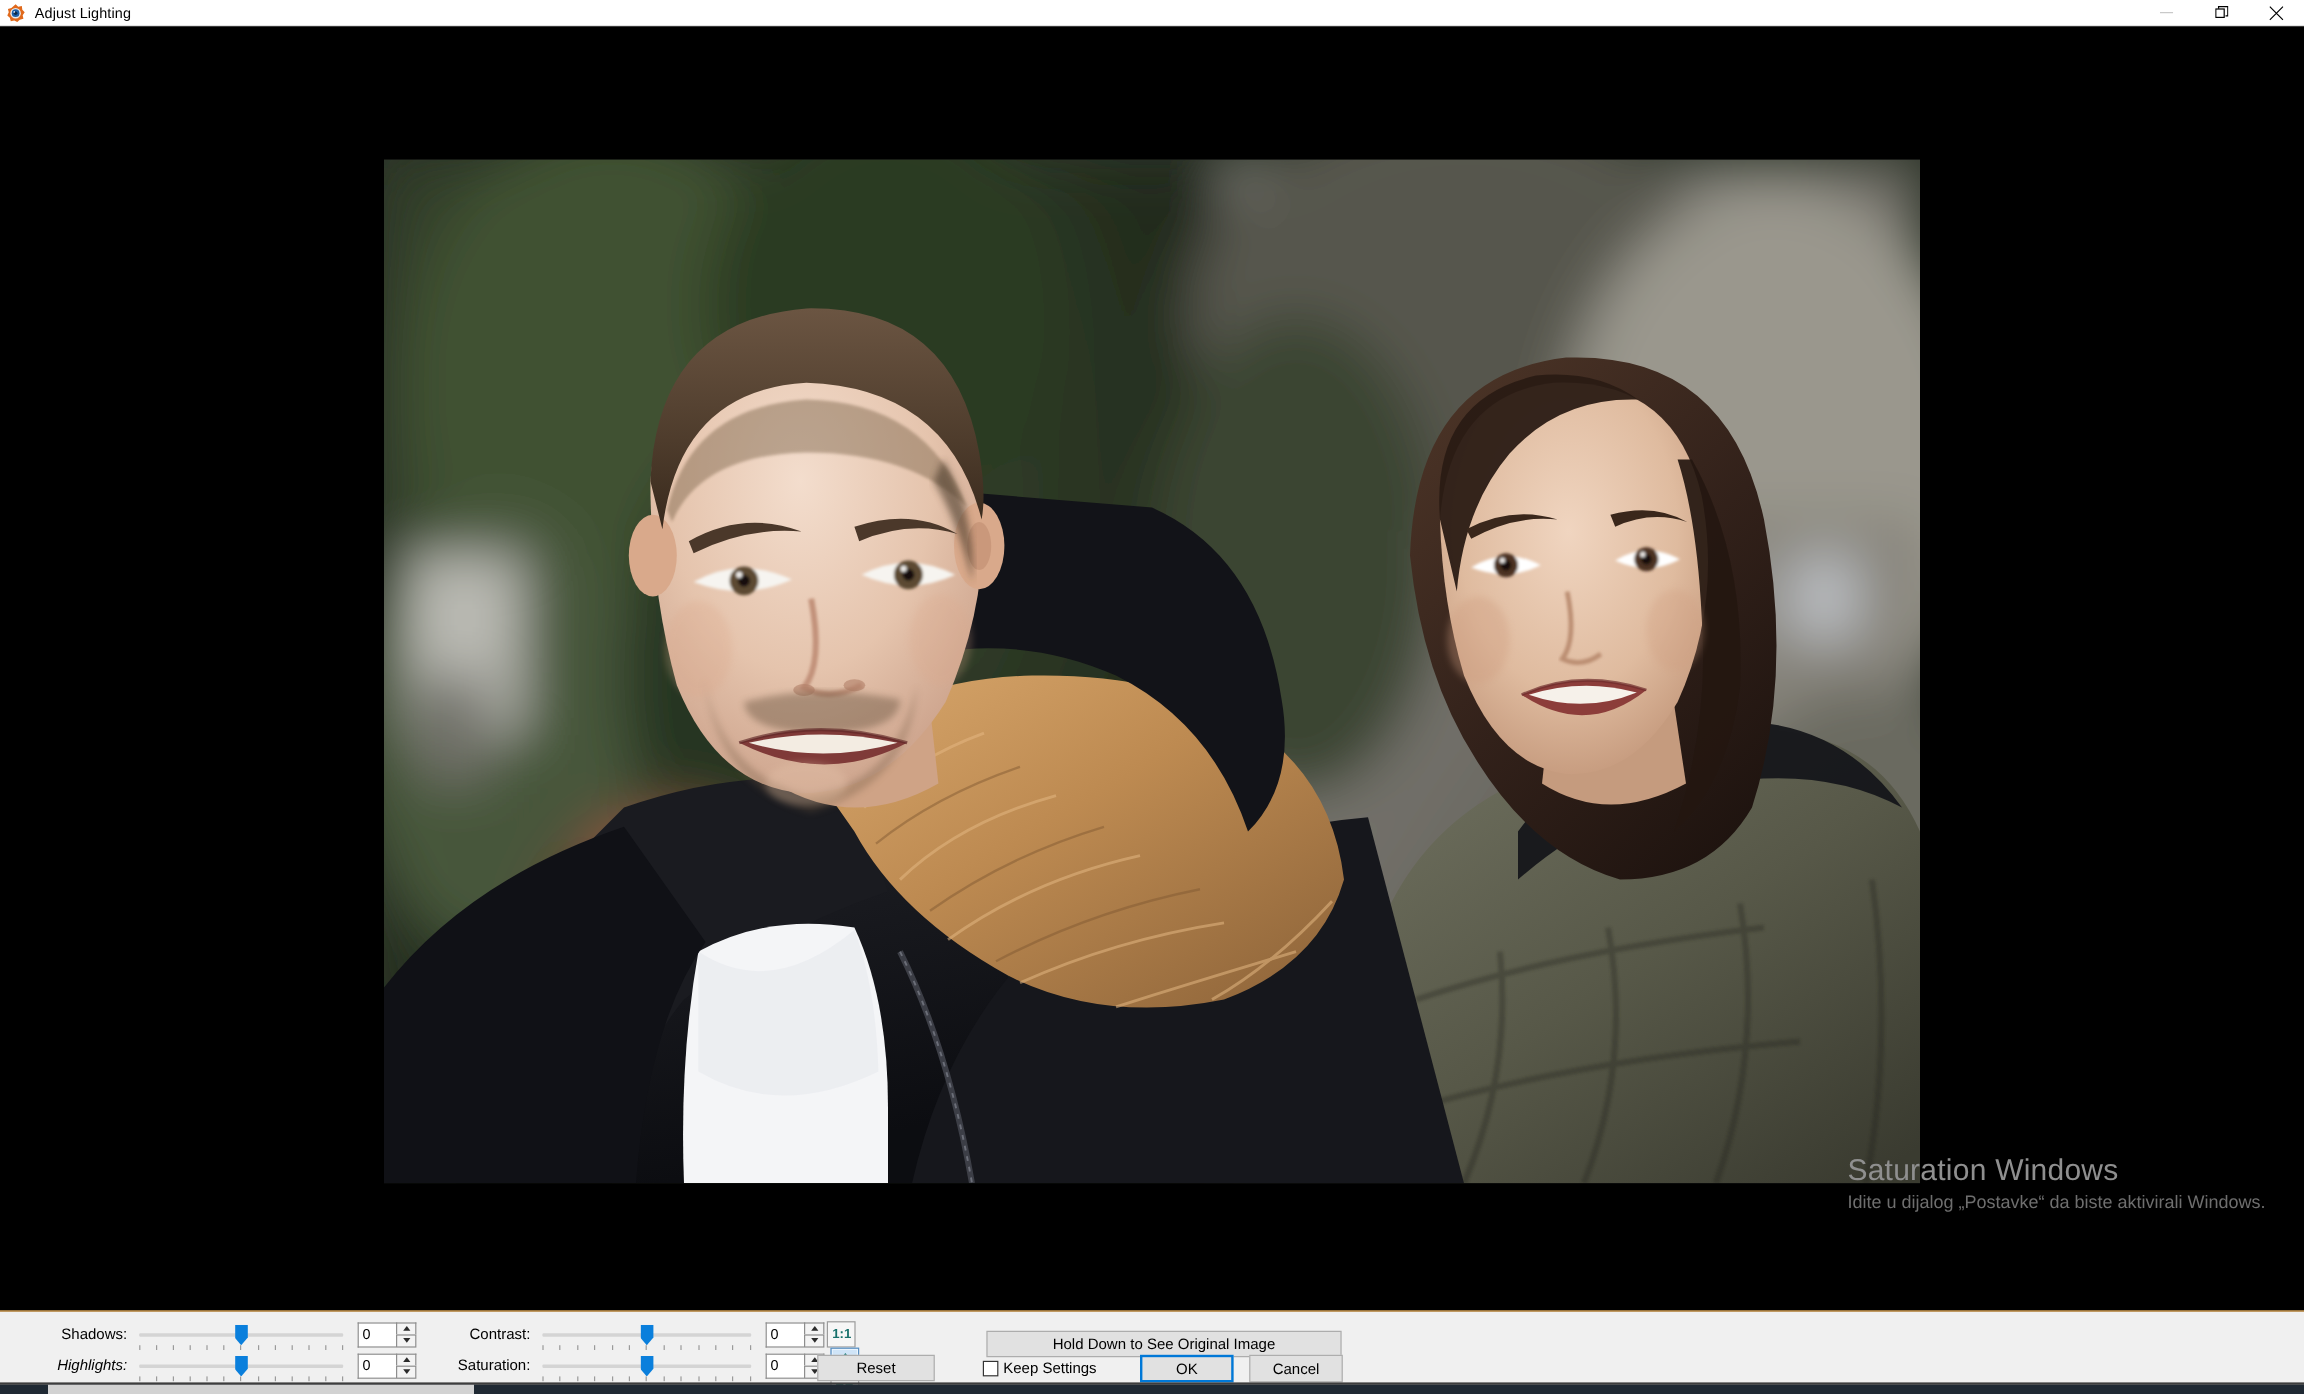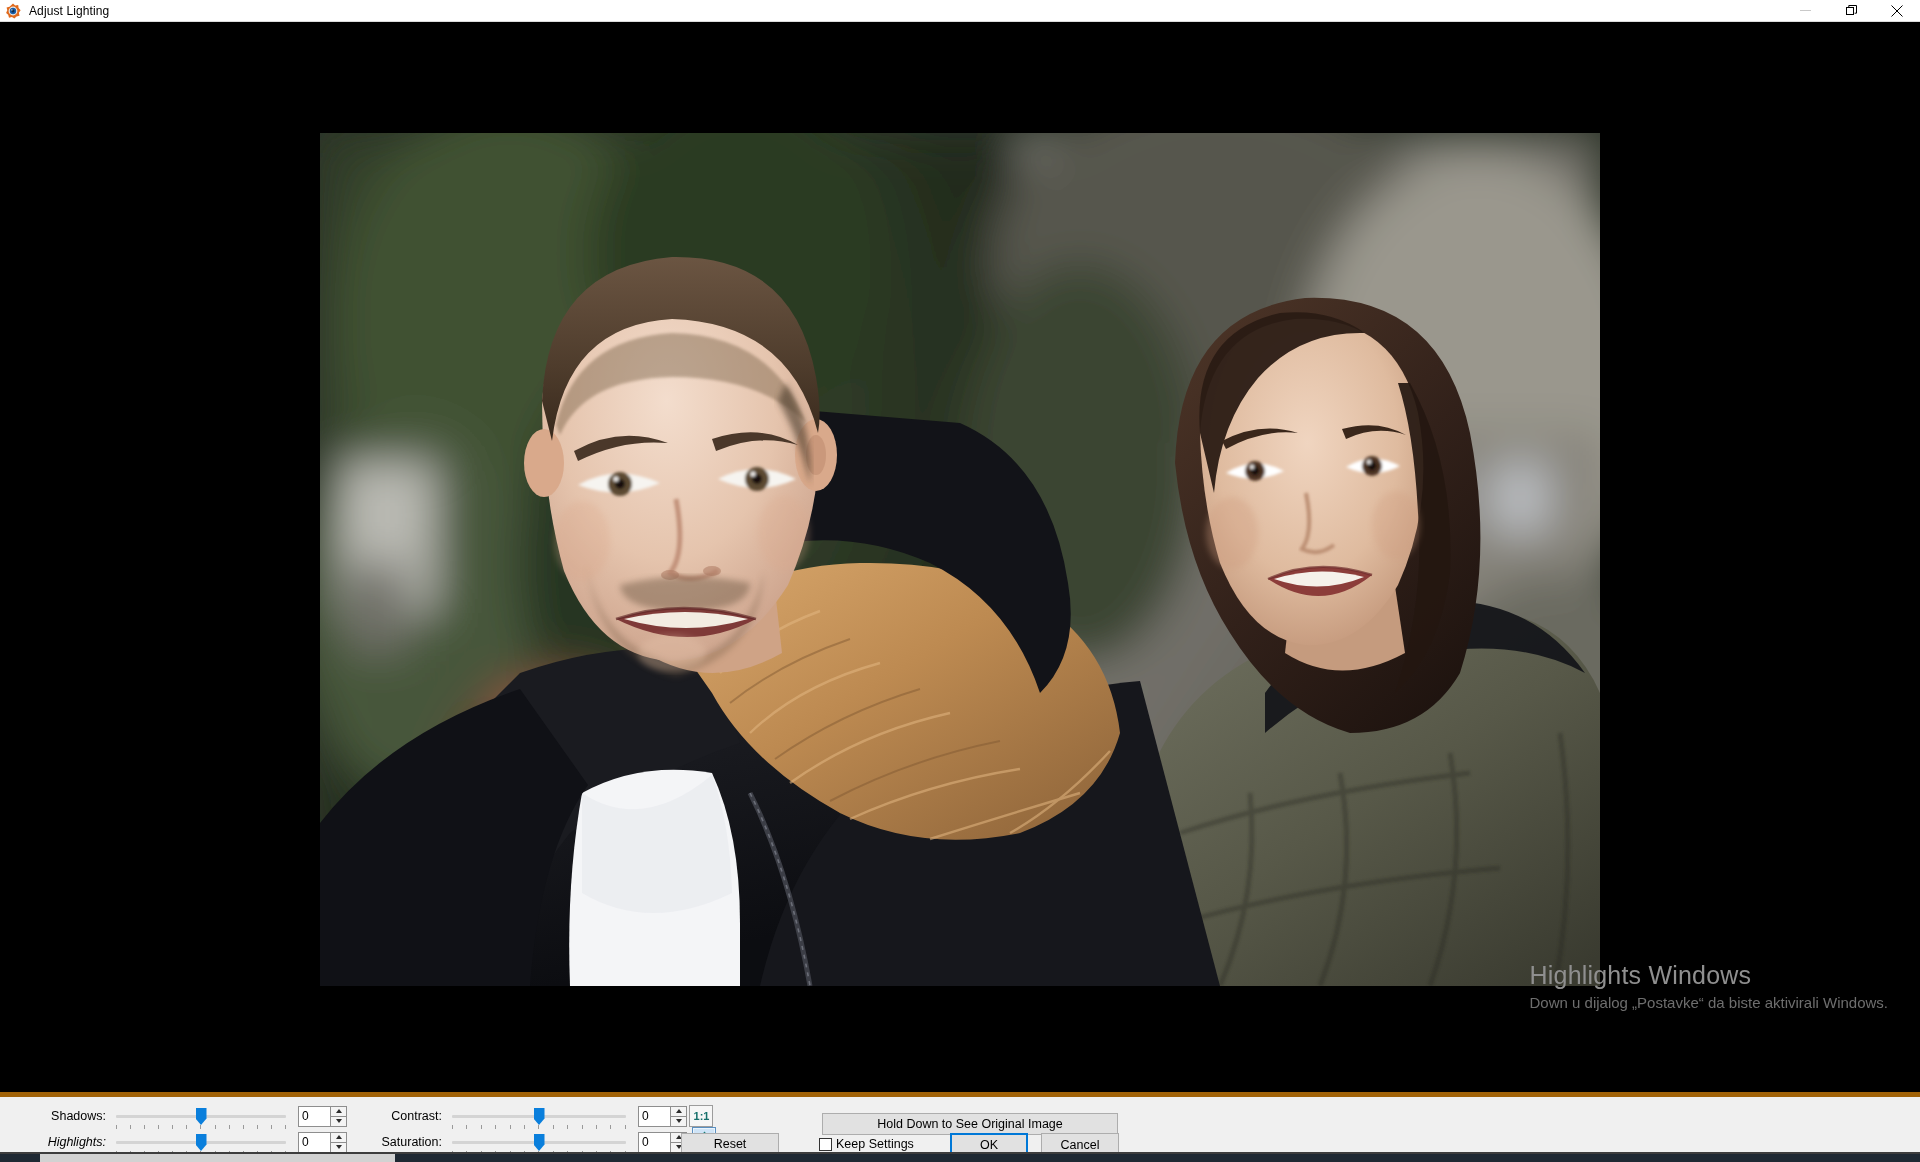--- a/index.html
+++ b/index.html
@@ -78,21 +78,21 @@
     font-size: 15px; color: #6e6e6e;
     line-height: 22px; margin-top: 2px;
   }
 
   
   .toolbar {
     position: absolute;
     left: 0; top: 1092px;
     width: 1920px; height: 62px;
     background: #f0f0f0;
-    border-top: 5px solid #a16207;
+    border-top: 1px solid #a16207;
   }
 
   .slider-block { position: absolute; }
   .row { display: flex; align-items: center; height: 22px; }
   .row-label {
     font-size: 12.5px; color: #000;
     text-align: right; white-space: nowrap;
   }
 
   
@@ -469,22 +469,22 @@
           <ellipse cx="352" cy="520" rx="34" ry="18" fill="#e8c7ae" opacity="0.3" filter="url(#blurSm)"></ellipse>
           <ellipse cx="262" cy="408" rx="28" ry="40" fill="#dba88b" opacity="0.28" filter="url(#blurSm)"></ellipse>
           <ellipse cx="464" cy="400" rx="26" ry="38" fill="#dba88b" opacity="0.25" filter="url(#blurSm)"></ellipse>
         </g>
 
         <rect x="0" y="0" width="1280" height="853" fill="none"></rect>
       </svg>
     </div>
 
     <div class="watermark">
-      <div class="wm-title">Highlights Windows</div>
-      <div class="wm-sub">Down u dijalog „Postavke“ da biste aktivirali Windows.</div>
+      <div class="wm-title">Saturation Windows</div>
+      <div class="wm-sub">Idite u dijalog „Postavke“ da biste aktivirali Windows.</div>
     </div>
   </div>
 
   <div class="toolbar">
 
     <div class="slider-block" style="left:28px; top:8px;">
       <div class="row">
         <div class="row-label" style="width:78px;">Shadows:</div>
         <div class="slider" style="width:170px; margin-left:10px;">
           <div class="track"></div>

